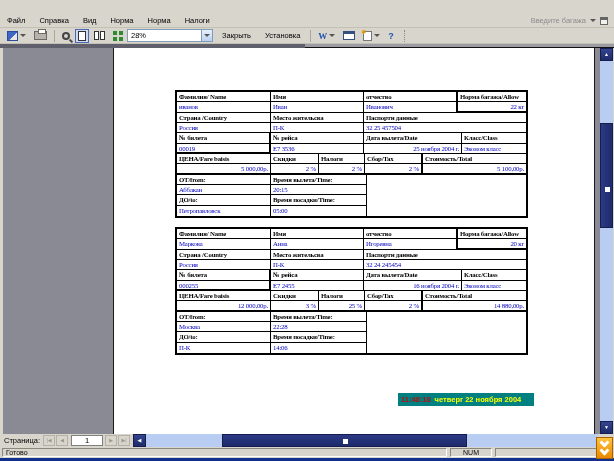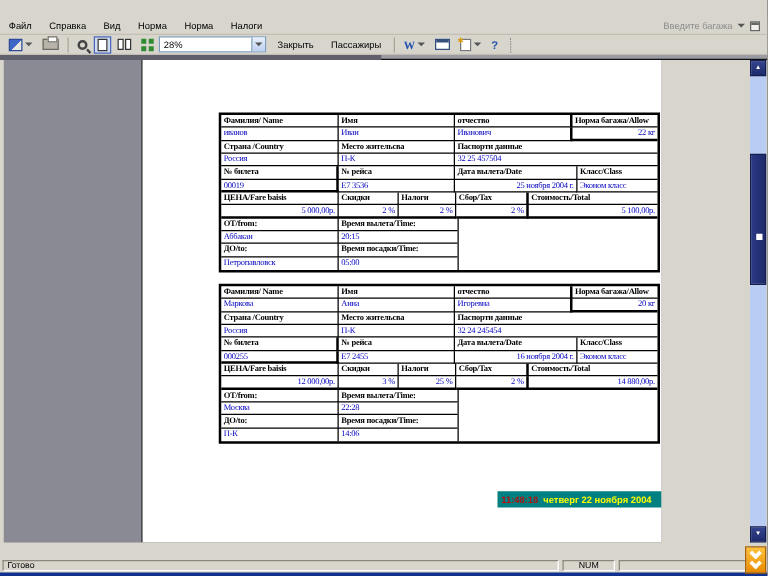--- a/index.html
+++ b/index.html
@@ -47,21 +47,21 @@
   .i-new{width:9px;height:10px;background:#fff;border:1px solid #777;position:relative;}
   .i-new:before{content:"✱";position:absolute;left:-3px;top:-4px;font-size:6px;color:#d99a00;}
   .i-help{font-size:9px;font-weight:bold;color:#2353b0;}
   .ovf{width:5px;height:12px;border-right:1px dotted #888;margin-left:2px;}
 
   
   .strip{position:absolute;left:0;top:44px;width:614px;height:4px;background:#9b9ba4;border-bottom:1px solid #111;}
   .strip .dark{position:absolute;left:0;top:0;width:305px;height:4px;background:#60606c;}
 
   
-  .preview{position:absolute;left:3px;top:48px;width:526px;height:386px;background:#8a8a94;overflow:hidden;}
+  .preview{position:absolute;left:3px;top:48px;width:597px;height:386px;background:#8a8a94;overflow:hidden;}
   .page{position:absolute;left:110px;top:0;width:482px;height:386px;background:#fff;border-left:1px solid #1a1a1a;border-right:1px solid #1a1a1a;}
 
   
   .card{position:absolute;width:353px;height:128px;border:2px solid #000;background:#fff;}
   .r{display:flex;height:10.333px;}
   .c{border-right:1px solid #000;border-bottom:1px solid #000;padding:0 2px;font:bold 6.8px "Liberation Serif",serif;line-height:9.5px;white-space:nowrap;overflow:hidden;letter-spacing:-0.2px;}
   .v{font-weight:normal;color:#0000bf;}
   .ar{text-align:right;}
   .fx{flex:1;border-right:none;}
   .wa{width:94px;}.wb{width:93px;}.wc{width:92px;}.wd{width:98px;}
@@ -161,21 +161,21 @@
     <div class="combo">
       <span class="val">28%</span>
       <span class="dd">
           <span class="caret"></span>
         </span>
     </div>
     <div class="tibtn txtbtn">
         <span>Закрыть</span>
       </div>
     <div class="tibtn txtbtn">
-        <span>Пассажиры</span>
+        <span>Установка</span>
       </div>
     <div class="sep"></div>
     <div class="tibtn">
         <span class="i-w">W</span>
         <span class="caret" style="margin-left:2px"></span>
       </div>
     <div class="tibtn">
         <span class="i-db"></span>
       </div>
     <div class="tibtn">
@@ -344,20 +344,35 @@
   </div>
 
   <div class="vsb">
     <div class="sbtn up">▲</div>
     <div class="vthumb">
         <span class="grip"></span>
       </div>
     <div class="sbtn down">▼</div>
   </div>
 
+  <div class="navrow">
+    <span class="pglabel">Страница:</span>
+    <span class="pgbtn">|◀</span>
+    <span class="pgbtn">◀</span>
+    <span class="pgbox">1</span>
+    <span class="pgbtn">▶</span>
+    <span class="pgbtn">▶|</span>
+    <div class="hsb">
+      <div class="sbtn left">◀</div>
+      <div class="hthumb">
+          <span class="grip"></span>
+        </div>
+    </div>
+    <div class="corner"></div>
+  </div>
 
   <div class="statusbar">
     <div class="panel p-ready">Готово</div>
     <div class="panel p-num">NUM</div>
     <div class="panel p-x1"></div>
   </div>
   <div class="winbottom"></div>
 
   <div class="orange-ico">
     <span class="chev c1"></span>

